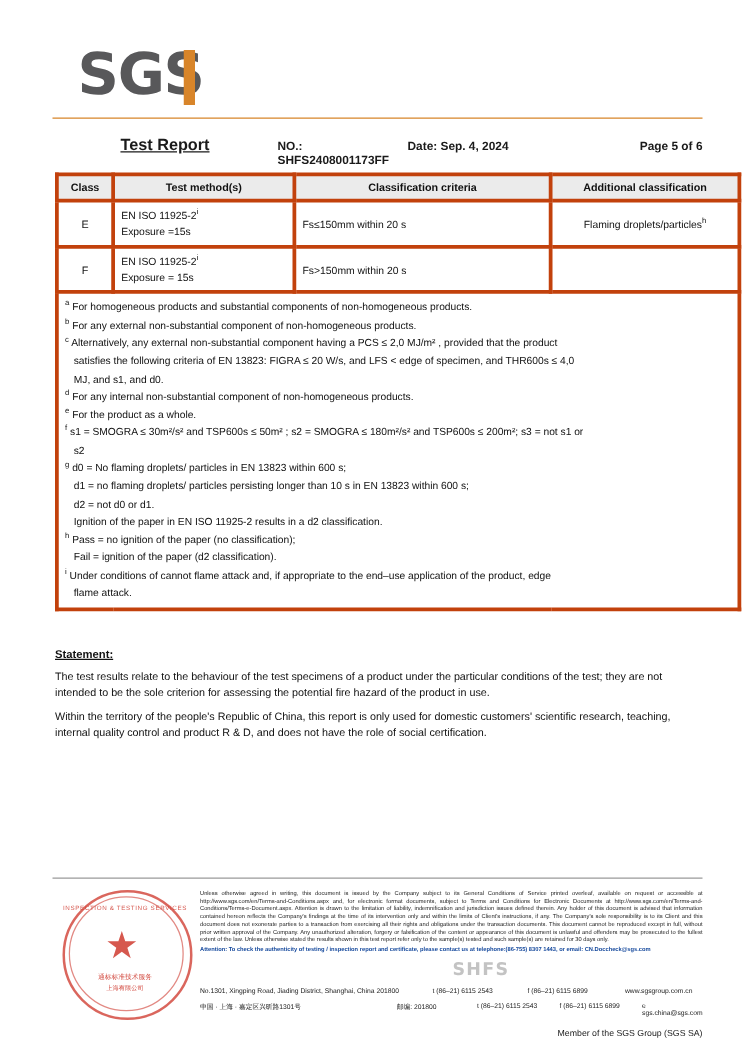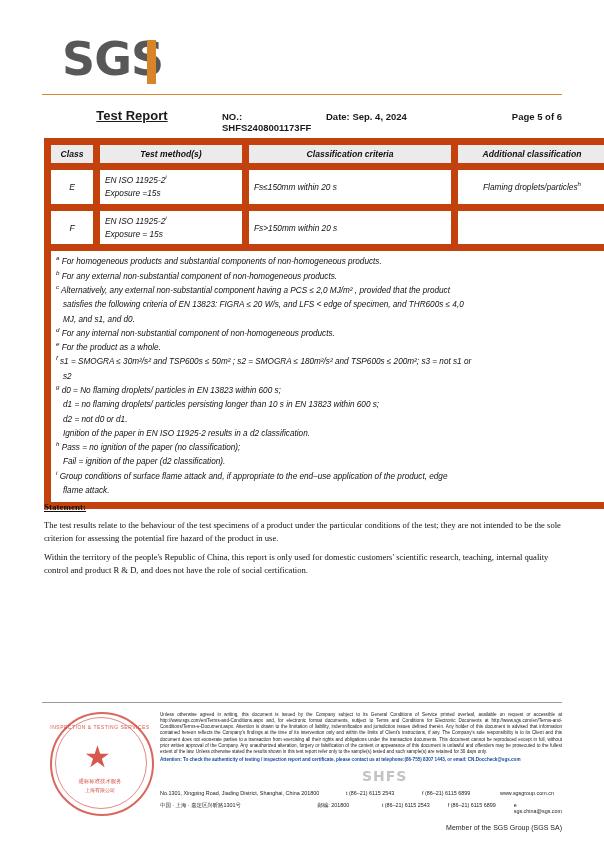--- a/index.html
+++ b/index.html
@@ -89,26 +89,25 @@
   
   .tbl {
     position: absolute;
     left: 44px;
     top: 138px;
     width: 518px;
     border-collapse: collapse;
     table-layout: fixed;
   }
   .tbl td, .tbl th {
-    border: 7px solid #c2410c;
+    border: 3px solid #c2410c;
     font-size: 8.3px;
     color: #111;
     padding: 4px 5px;
     vertical-align: middle;
-    font-style: italic;
   }
   .tbl th {
     background: #ebebeb;
     font-weight: bold;
     font-size: 8.6px;
     text-align: center;
     padding: 4px 2px;
   }
   .c-class { width: 38px; text-align: center; }
   .c-method { width: 138px; }
@@ -124,23 +123,22 @@
     margin: 0 0 1px 0;
     font-size: 8.2px;
     color: #111;
   }
   .notes-cell p.ind { padding-left: 7px; }
   sup { font-size: 6.2px; vertical-align: super; line-height: 0; }
   
   .statement-wrap {
     position: absolute;
     left: 44px;
-    top: 502px;
-    width: 520px;
-    font-family: Liberation Serif, serif;
+    top: 518px;
+    width: 520px;
   }
   .statement-head {
     font-size: 9px;
     font-weight: bold;
     color: #111;
     text-decoration: underline;
     margin-bottom: 7px;
   }
   .statement-wrap p {
     margin: 0 0 5px 0;
@@ -333,21 +331,21 @@
           <p><sup>d</sup> <span>For any internal non-substantial component of non-homogeneous products.</span></p>
           <p><sup>e</sup> <span>For the product as a whole.</span></p>
           <p><sup>f</sup> <span>s1 = SMOGRA ≤ 30m²/s² and TSP600s ≤ 50m² ; s2 = SMOGRA ≤ 180m²/s² and TSP600s ≤ 200m²; s3 = not s1 or</span></p>
           <p class="ind"><span>s2</span></p>
           <p><sup>g</sup> <span>d0 = No flaming droplets/ particles in EN 13823 within 600 s;</span></p>
           <p class="ind"><span>d1 = no flaming droplets/ particles persisting longer than 10 s in EN 13823 within 600 s;</span></p>
           <p class="ind"><span>d2 = not d0 or d1.</span></p>
           <p class="ind"><span>Ignition of the paper in EN ISO 11925-2 results in a d2 classification.</span></p>
           <p><sup>h</sup> <span>Pass = no ignition of the paper (no classification);</span></p>
           <p class="ind"><span>Fail = ignition of the paper (d2 classification).</span></p>
-          <p><sup>i</sup> <span>Group conditions of surface flame attack and, if appropriate to the end–use application of the product, edge</span></p>
+          <p><sup>i</sup> <span>Under conditions of cannot flame attack and, if appropriate to the end–use application of the product, edge</span></p>
           <p class="ind"><span>flame attack.</span></p>
         </td>
       </tr>
     </tbody>
   </table>
 
   <div class="statement-wrap">
     <div class="statement-head">Statement:</div>
     <p>The test results relate to the behaviour of the test specimens of a product under the particular conditions of the test; they are not intended to be the sole criterion for assessing the potential fire hazard of the product in use.</p>
     <p>Within the territory of the people's Republic of China, this report is only used for domestic customers' scientific research, teaching, internal quality control and product R &amp; D, and does not have the role of social certification.</p>

